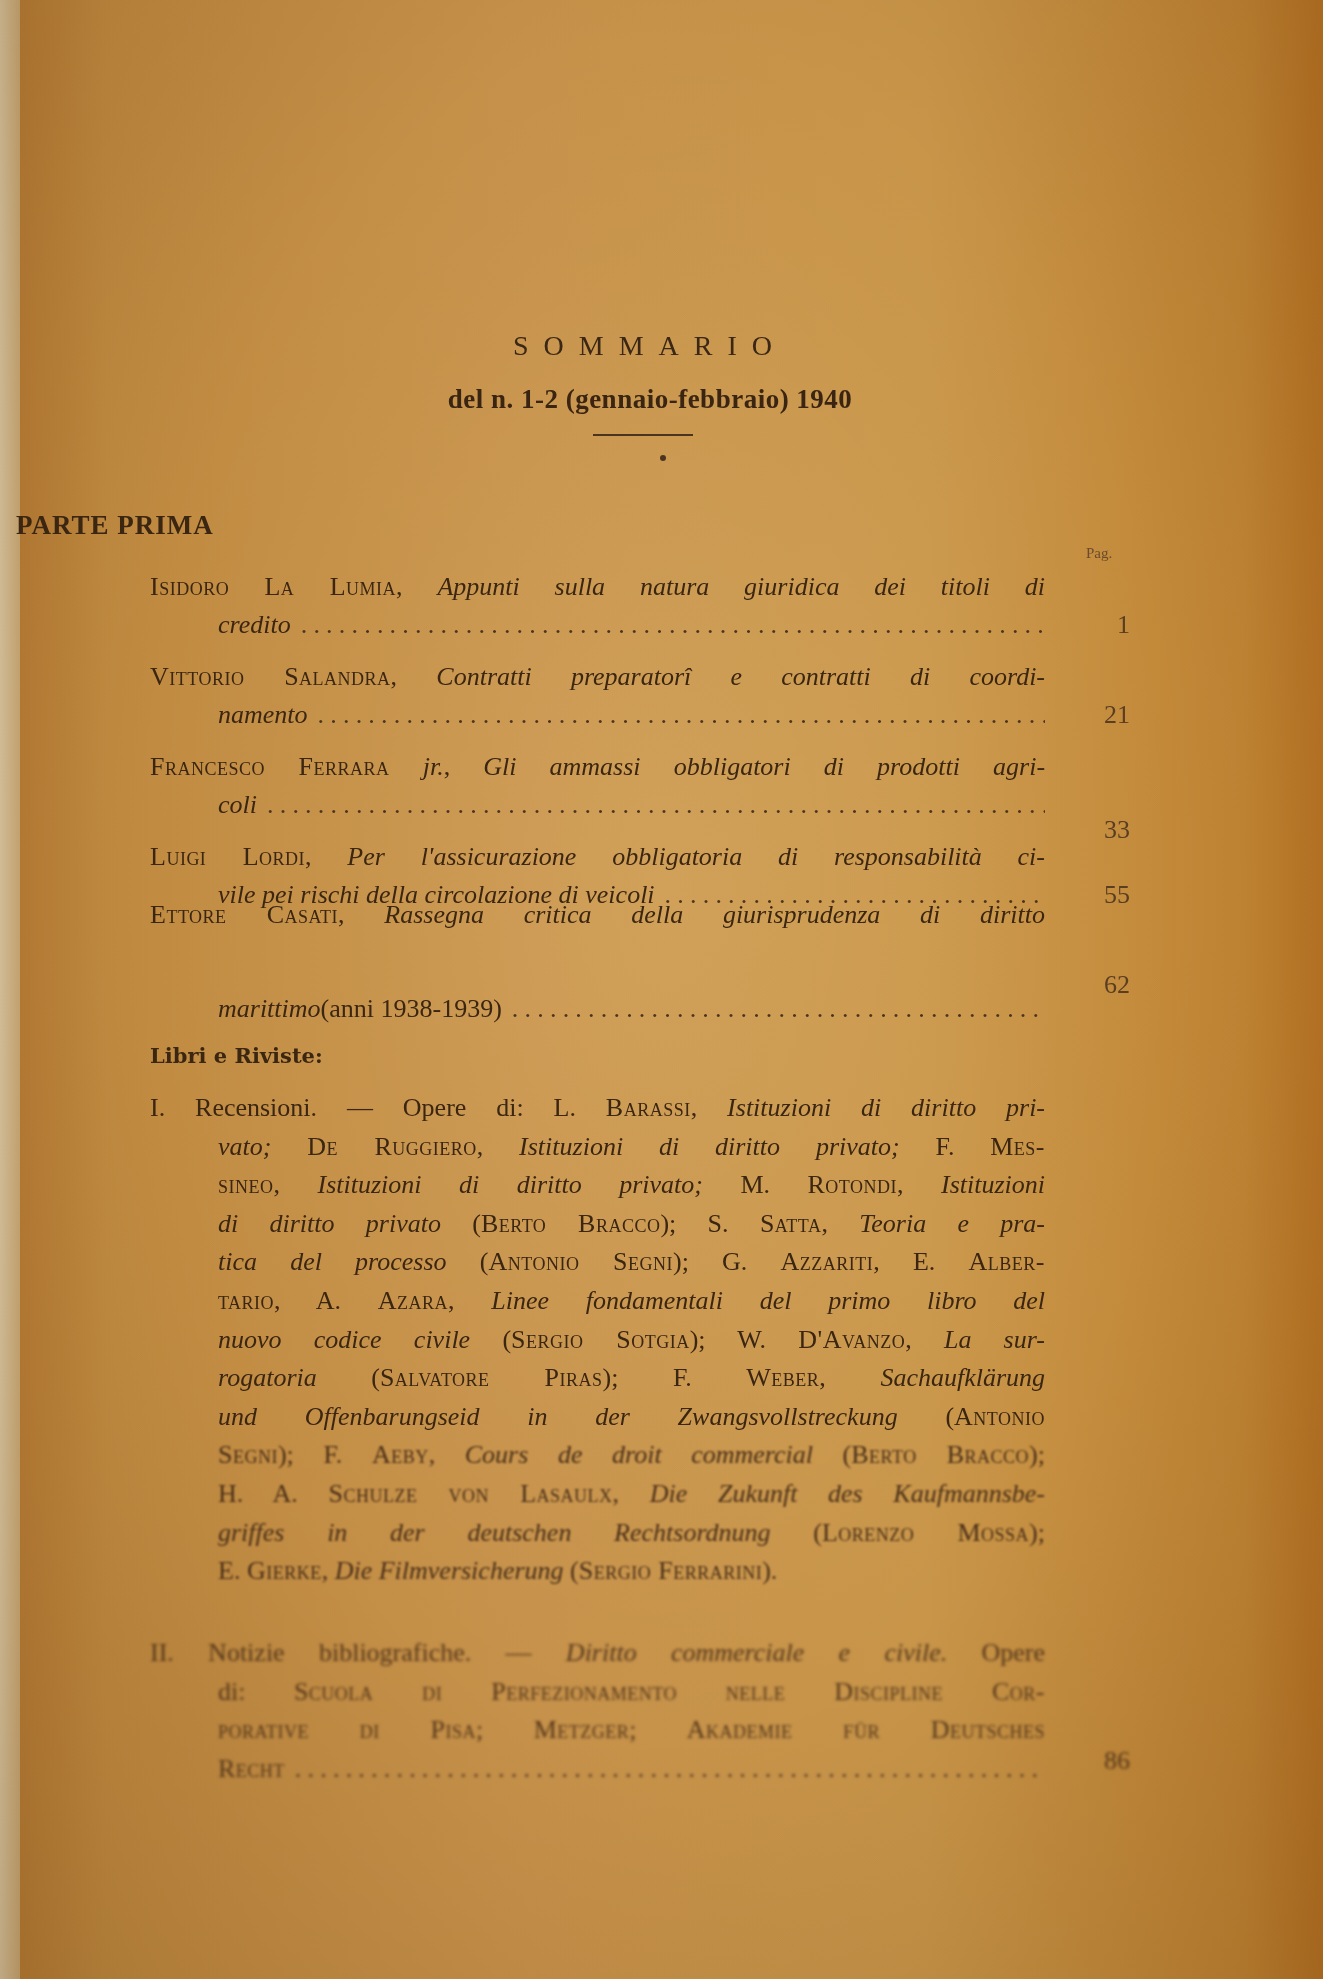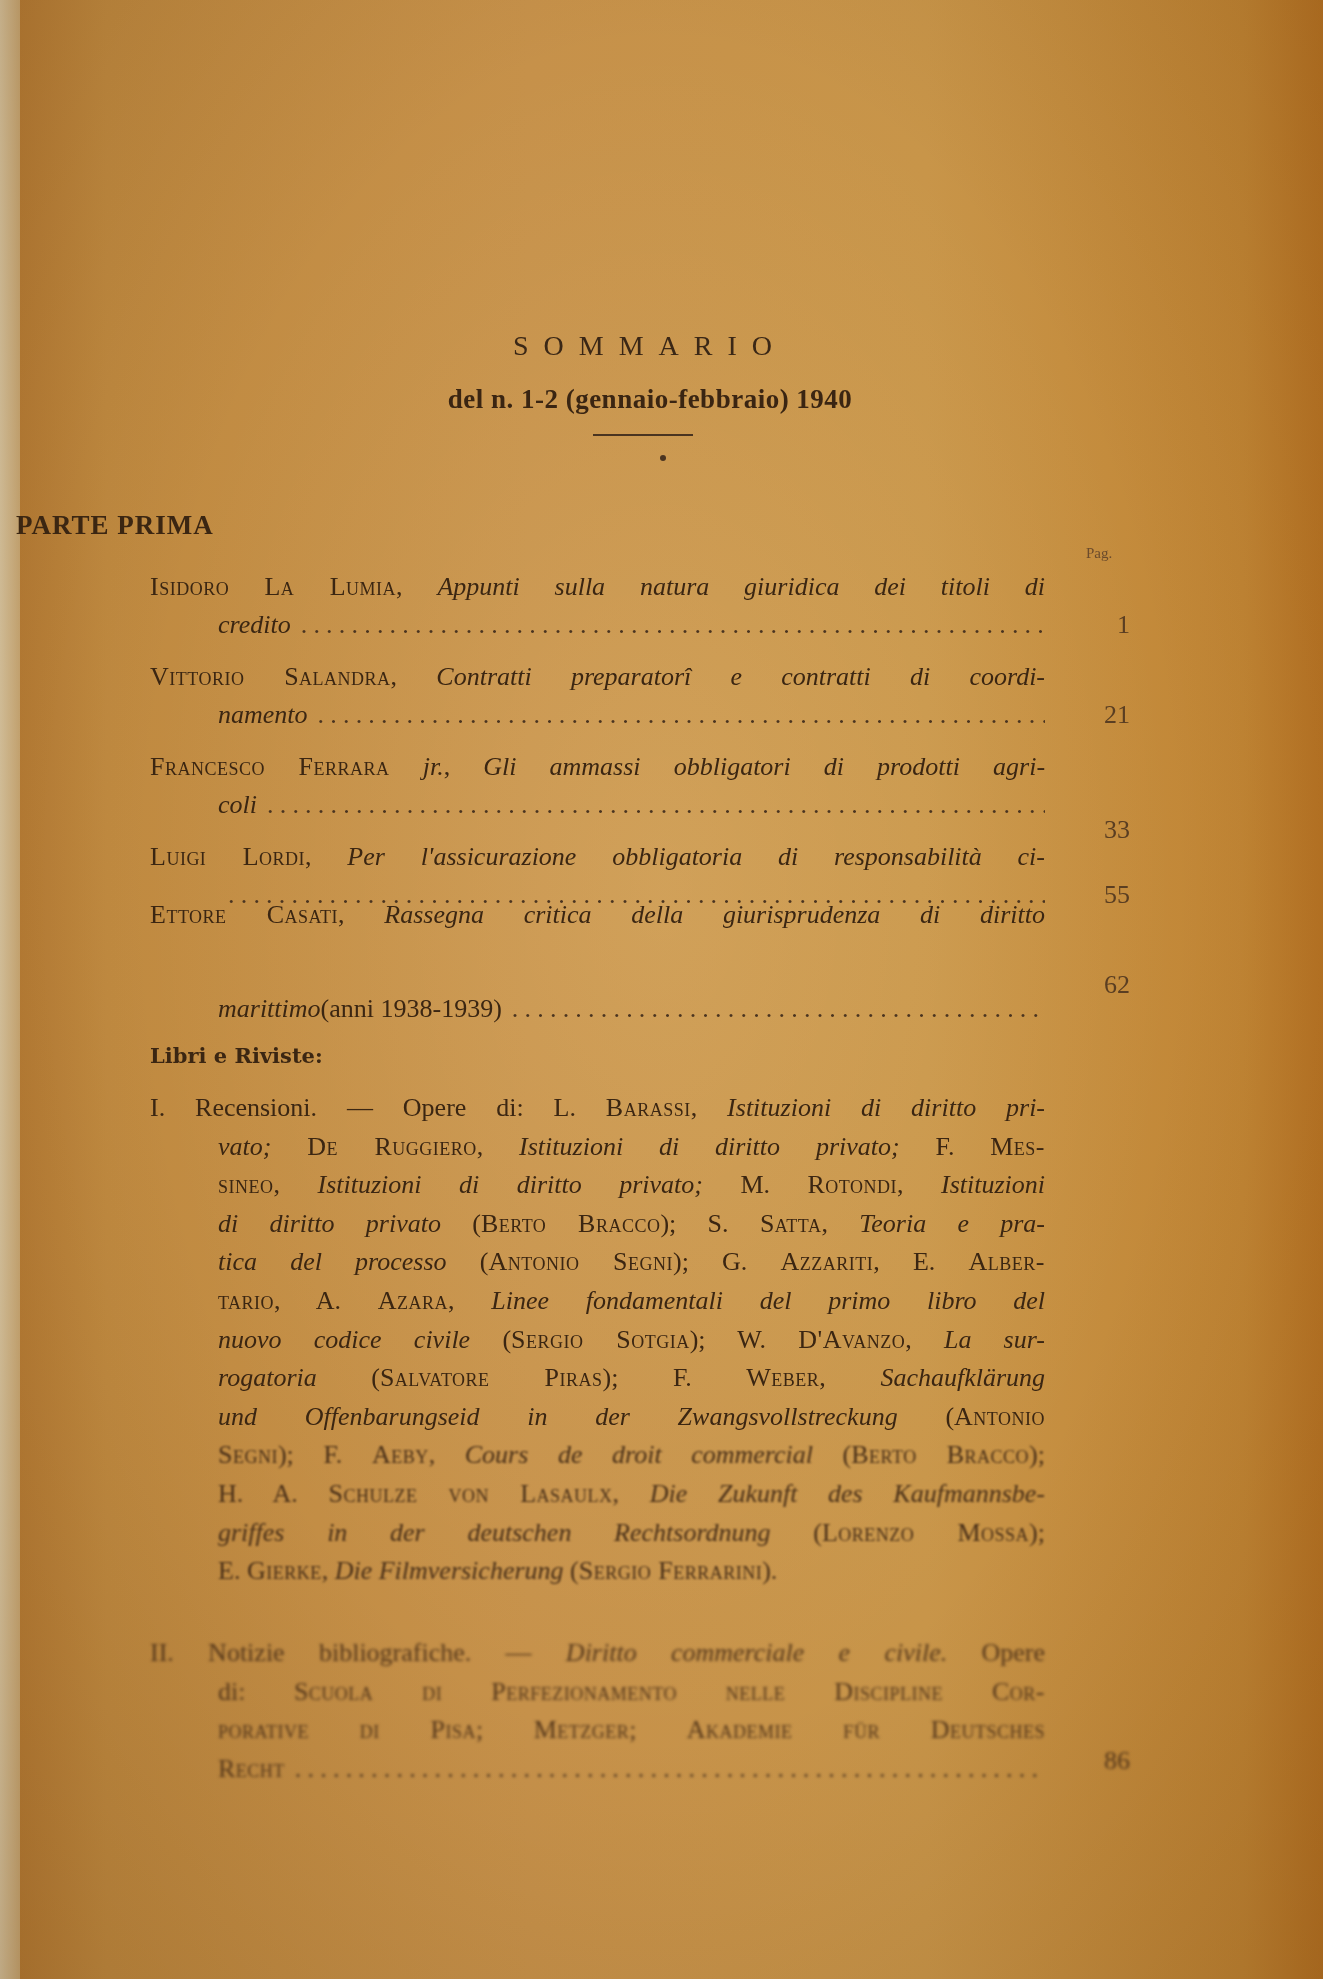--- a/index.html
+++ b/index.html
@@ -67,20 +67,21 @@
     </div>
     <div class="pnum" style="top: 700px;">21</div>
     <div class="line l0 justify" style="top: 752px;"><span class="sc">Francesco Ferrara</span><span> </span><span class="it">jr.</span><span>, </span><span class="it">Gli ammassi obbligatori di prodotti agri-</span></div>
     <div class="line l1 leader-row" style="top: 790px; align-items: flex-end;">
       <span class="it">coli</span>
       <span class="leader">........................................................................................................................................................................................................</span>
     </div>
     <div class="pnum" style="top: 769px; margin-top: 46px;">33</div>
     <div class="line l0 justify" style="top: 842px;"><span class="sc">Luigi Lordi</span><span>, </span><span class="it">Per l'assicurazione obbligatoria di responsabilità ci-</span></div>
     <div class="line l1 leader-row" style="top: 880px;">
+      <span class="it">vile pei rischi della circolazione di veicoli</span>
       <span class="leader">........................................................................................................................................................................................................</span>
     </div>
     <div class="pnum" style="top: 880px;">55</div>
     <div class="line l0 justify" style="top: 900px;"><span class="sc">Ettore Casati</span><span>, </span><span class="it">Rassegna critica della giurisprudenza di diritto</span></div>
     <div class="line l1 leader-row" style="top: 994px;">
       <span class="it">marittimo</span>
       <span> (anni 1938-1939)</span>
       <span class="leader">........................................................................................................................................................................................................</span>
     </div>
     <div class="pnum" style="top: 970px;">62</div>

